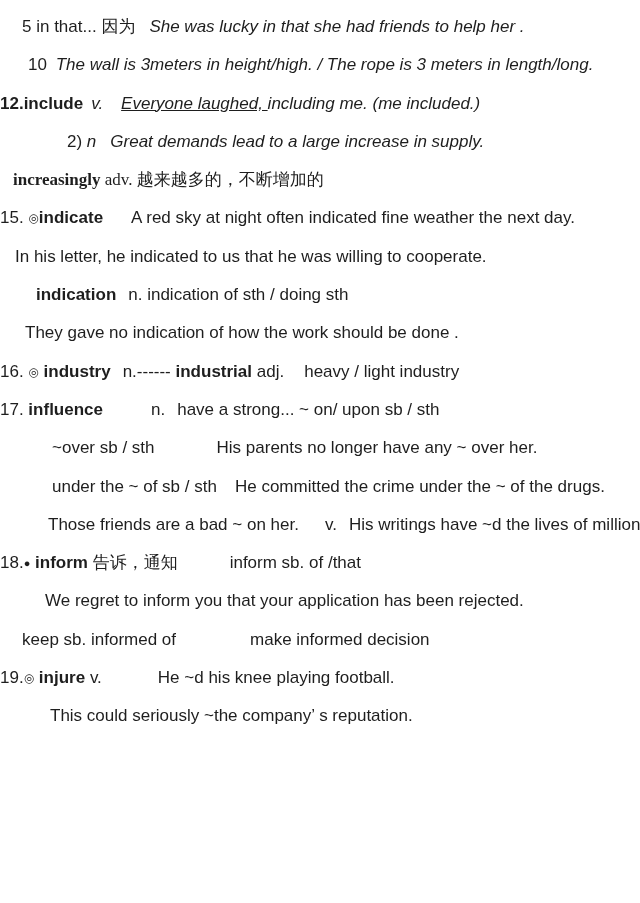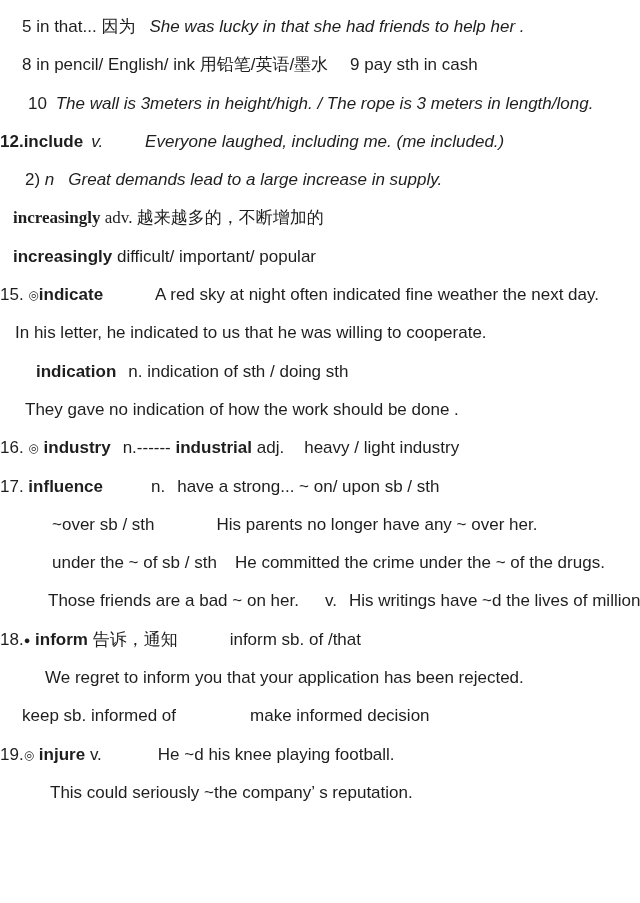--- a/index.html
+++ b/index.html
@@ -28,27 +28,25 @@
   .seg.b { font-weight: 700; }
   .seg.i { font-style: italic; }
   .seg.u { text-underline-offset: 3px; }
   .seg.bullet { display: inline-block; vertical-align: 1px; }
 </style>
 </head>
 <body>
 
 <div class="page" id="doc-root">
     <div class="line" style="padding-left: 22px;"><span class="seg">5  in that...  因为</span><span class="seg i" style="margin-left: 14px;">She was lucky </span><span class="seg i u">in that</span><span class="seg i"> she had friends to help her .</span></div>
-    <div class="line" style="padding-left: 22px;"><span class="seg">8  in pencil/ English/ ink 用铅笔/英语/墨水</span><span class="seg" style="margin-left: 22px;">9  pay sth in cash</span></div>
     <div class="line" style="padding-left: 28px;"><span class="seg">10  </span><span class="seg i" style="margin-left: 4px;">The wall is 3meters </span><span class="seg i u">in height</span><span class="seg i">/high. / The rope is 3 meters </span><span class="seg i u">in length</span><span class="seg i">/long.</span></div>
-    <div class="line" style="padding-left: 0px;"><span class="seg b">12.include</span><span class="seg i" style="margin-left: 8px;">v.</span><span class="seg i" style="margin-left: 42px;">Everyone laughed, </span><span class="seg i u">including me.</span><span class="seg i"> (me included.)</span></div>
-    <div class="line" style="padding-left: 25px;"><span class="seg">2) </span><span class="seg i">n</span><span class="seg i" style="margin-left: 14px;">Great demands lead to a large increase in supply.</span></div>
+    <div class="line" style="padding-left: 0px;"><span class="seg b">12.include</span><span class="seg i" style="margin-left: 8px;">v.</span><span class="seg i" style="margin-left: 18px; text-decoration: underline;">Everyone laughed, </span><span class="seg i u">including me.</span><span class="seg i"> (me included.)</span></div>
+    <div class="line" style="padding-left: 25px; margin-left: 42px;"><span class="seg">2) </span><span class="seg i">n</span><span class="seg i" style="margin-left: 14px;">Great demands lead to a large increase in supply.</span></div>
     <div class="line" style="padding-left: 13px; font-family: Liberation Serif, serif;"><span class="seg b">increasingly</span><span class="seg"> adv.  越来越多的，不断增加的</span></div>
-    <div class="line" style="padding-left: 13px;"><span class="seg b">increasingly</span><span class="seg"> difficult/ important/ popular</span></div>
-    <div class="line" style="padding-left: 0px;"><span class="seg">15. </span><span class="seg bullet" style="font-size: 12px;">◎</span><span class="seg b">indicate</span><span class="seg" style="margin-left: 52px;">A red sky at night often indicated fine weather the next day.</span></div>
+    <div class="line" style="padding-left: 0px;"><span class="seg">15. </span><span class="seg bullet" style="font-size: 12px;">◎</span><span class="seg b">indicate</span><span class="seg" style="margin-left: 28px;">A red sky at night often indicated fine weather the next day.</span></div>
     <div class="line" style="padding-left: 15px;"><span class="seg">In his letter, he indicated to us that he was willing to cooperate.</span></div>
     <div class="line" style="padding-left: 36px;"><span class="seg b">indication</span><span class="seg" style="margin-left: 12px;">n. indication of sth / doing sth</span></div>
     <div class="line" style="padding-left: 25px;"><span class="seg">They gave no indication of how the work should be done .</span></div>
     <div class="line" style="padding-left: 0px;"><span class="seg">16. </span><span class="seg bullet" style="font-size: 12px;">◎</span><span class="seg"> </span><span class="seg b">industry</span><span class="seg" style="margin-left: 12px;">n.------ </span><span class="seg b">industrial</span><span class="seg"> adj.</span><span class="seg" style="margin-left: 20px;">heavy / light industry</span></div>
     <div class="line" style="padding-left: 0px;"><span class="seg">17. </span><span class="seg b">influence</span><span class="seg" style="margin-left: 48px;">n.</span><span class="seg" style="margin-left: 12px;">have a strong... ~ on/ upon sb / sth</span></div>
     <div class="line" style="padding-left: 52px;"><span class="seg">~over sb   / sth</span><span class="seg" style="margin-left: 62px;">His parents no longer have any ~ over her.</span></div>
     <div class="line" style="padding-left: 52px;"><span class="seg">under the ~ of sb   / sth</span><span class="seg" style="margin-left: 18px;">He committed the crime under the ~ of the drugs.</span></div>
     <div class="line" style="padding-left: 48px;"><span class="seg">Those friends are a bad ~ on her.</span><span class="seg" style="margin-left: 26px;">v.</span><span class="seg" style="margin-left: 12px;">His writings have ~d the lives of millions.</span></div>
     <div class="line" style="padding-left: 0px;"><span class="seg">18.</span><span class="seg bullet" style="font-size: 11px;">●</span><span class="seg"> </span><span class="seg b">inform</span><span class="seg"> 告诉，通知</span><span class="seg" style="margin-left: 52px;">inform sb. of /that</span></div>
     <div class="line" style="padding-left: 45px;"><span class="seg">We regret to inform you that your application has been rejected.</span></div>

